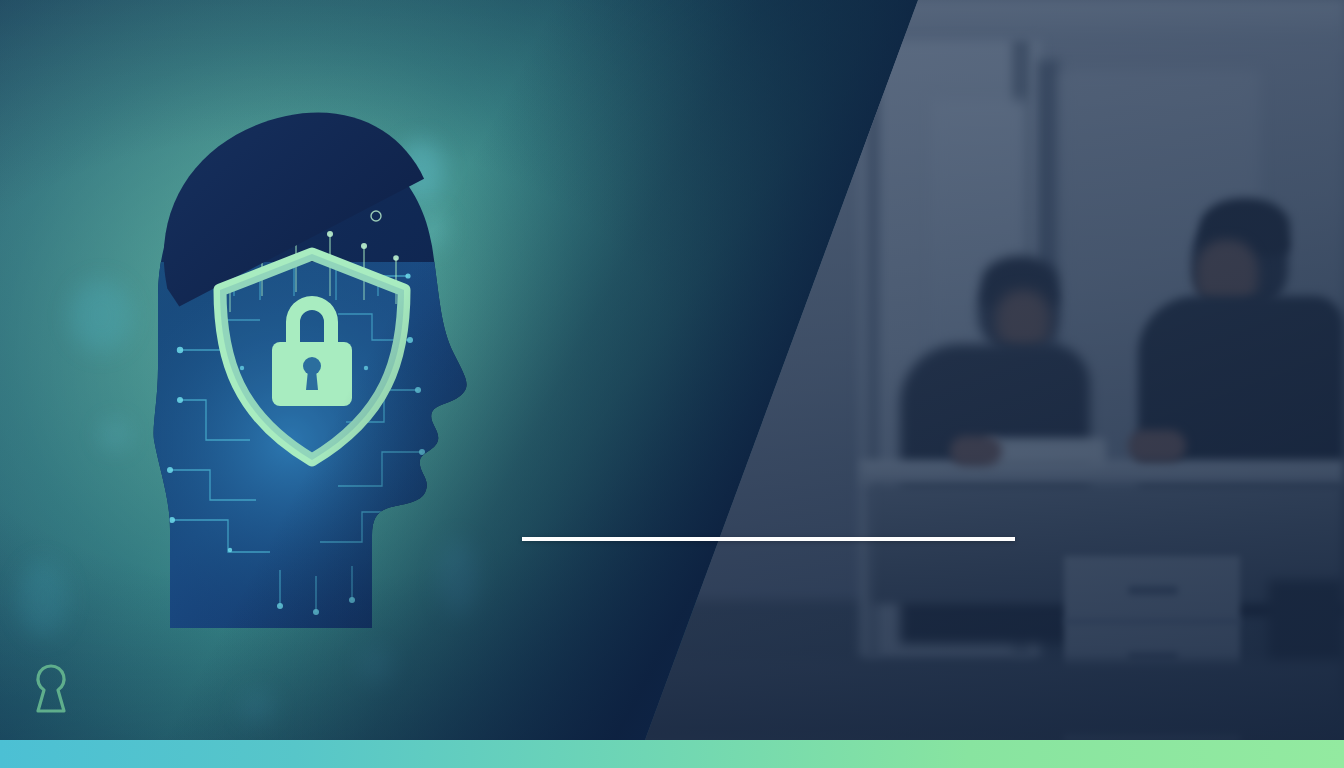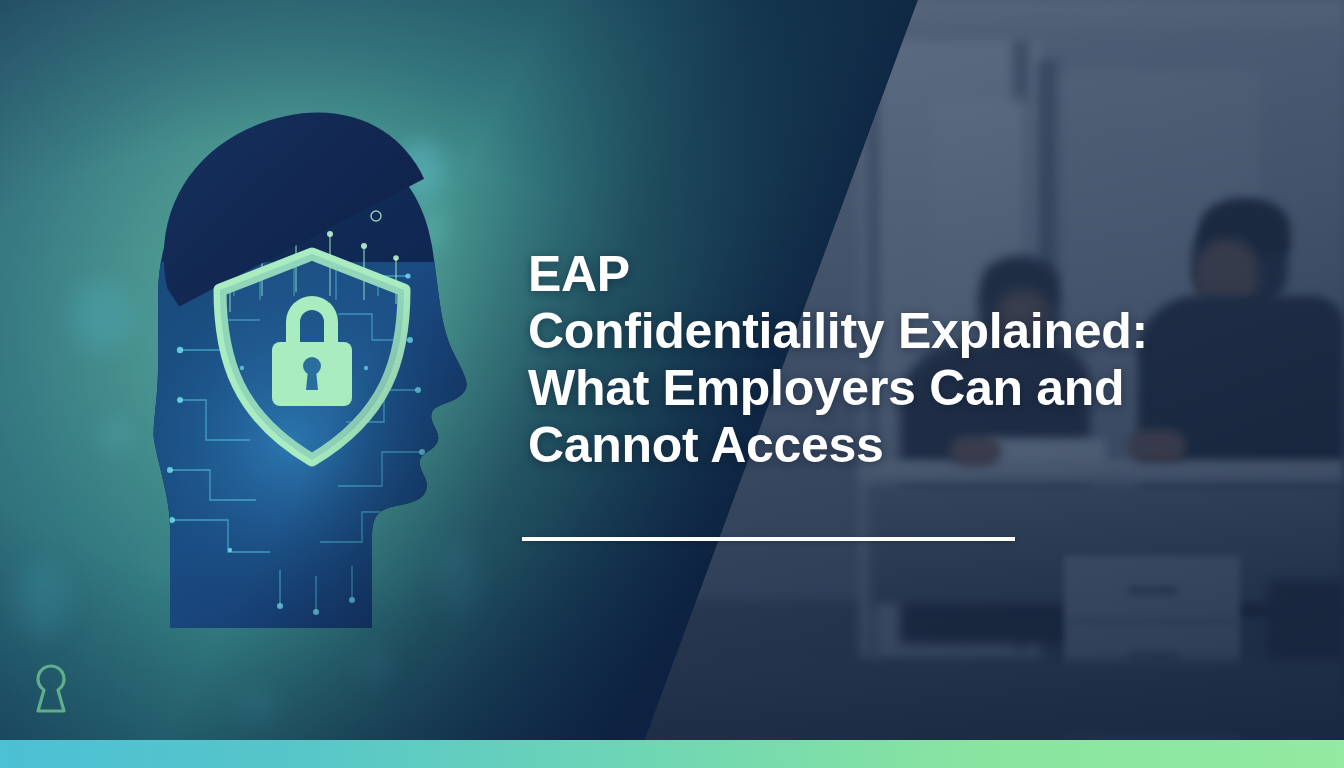--- a/index.html
+++ b/index.html
@@ -264,26 +264,20 @@
 
     <div class="ph" style="left:1268px;top:580px;width:76px;height:120px;background:#2b3545;filter:blur(6px);"></div>
     <div class="ph" style="left:1252px;top:690px;width:92px;height:14px;border-radius:7px;background:#3a4758;filter:blur(4px);"></div>
 
     <div class="ph" style="left:600px;top:660px;width:744px;height:80px;background:linear-gradient(180deg,#4a586b,#39465a);filter:blur(6px);"></div>
     <div class="photo-tint"></div>
   </div>
 
   <div class="navy-left"></div>
 
-  <div class="title-block">
-    <div class="t-line">EAP</div>
-    <div class="t-line">Confidentiaility Explained:</div>
-    <div class="t-line">What Employers Can and</div>
-    <div class="t-line">Cannot Access</div>
-  </div>
   <div class="rule"></div>
 
   <div class="keyhole">
     <svg width="42" height="54" viewBox="0 0 42 54">
       <path d="M21,4 A13,13 0 0 1 28,28 L34,49 L8,49 L14,28 A13,13 0 0 1 21,4 Z" fill="none" stroke="#5fae8c" stroke-width="3.2" stroke-linejoin="round"></path>
     </svg>
   </div>
 
   <div class="bottom-bar"></div>
 

